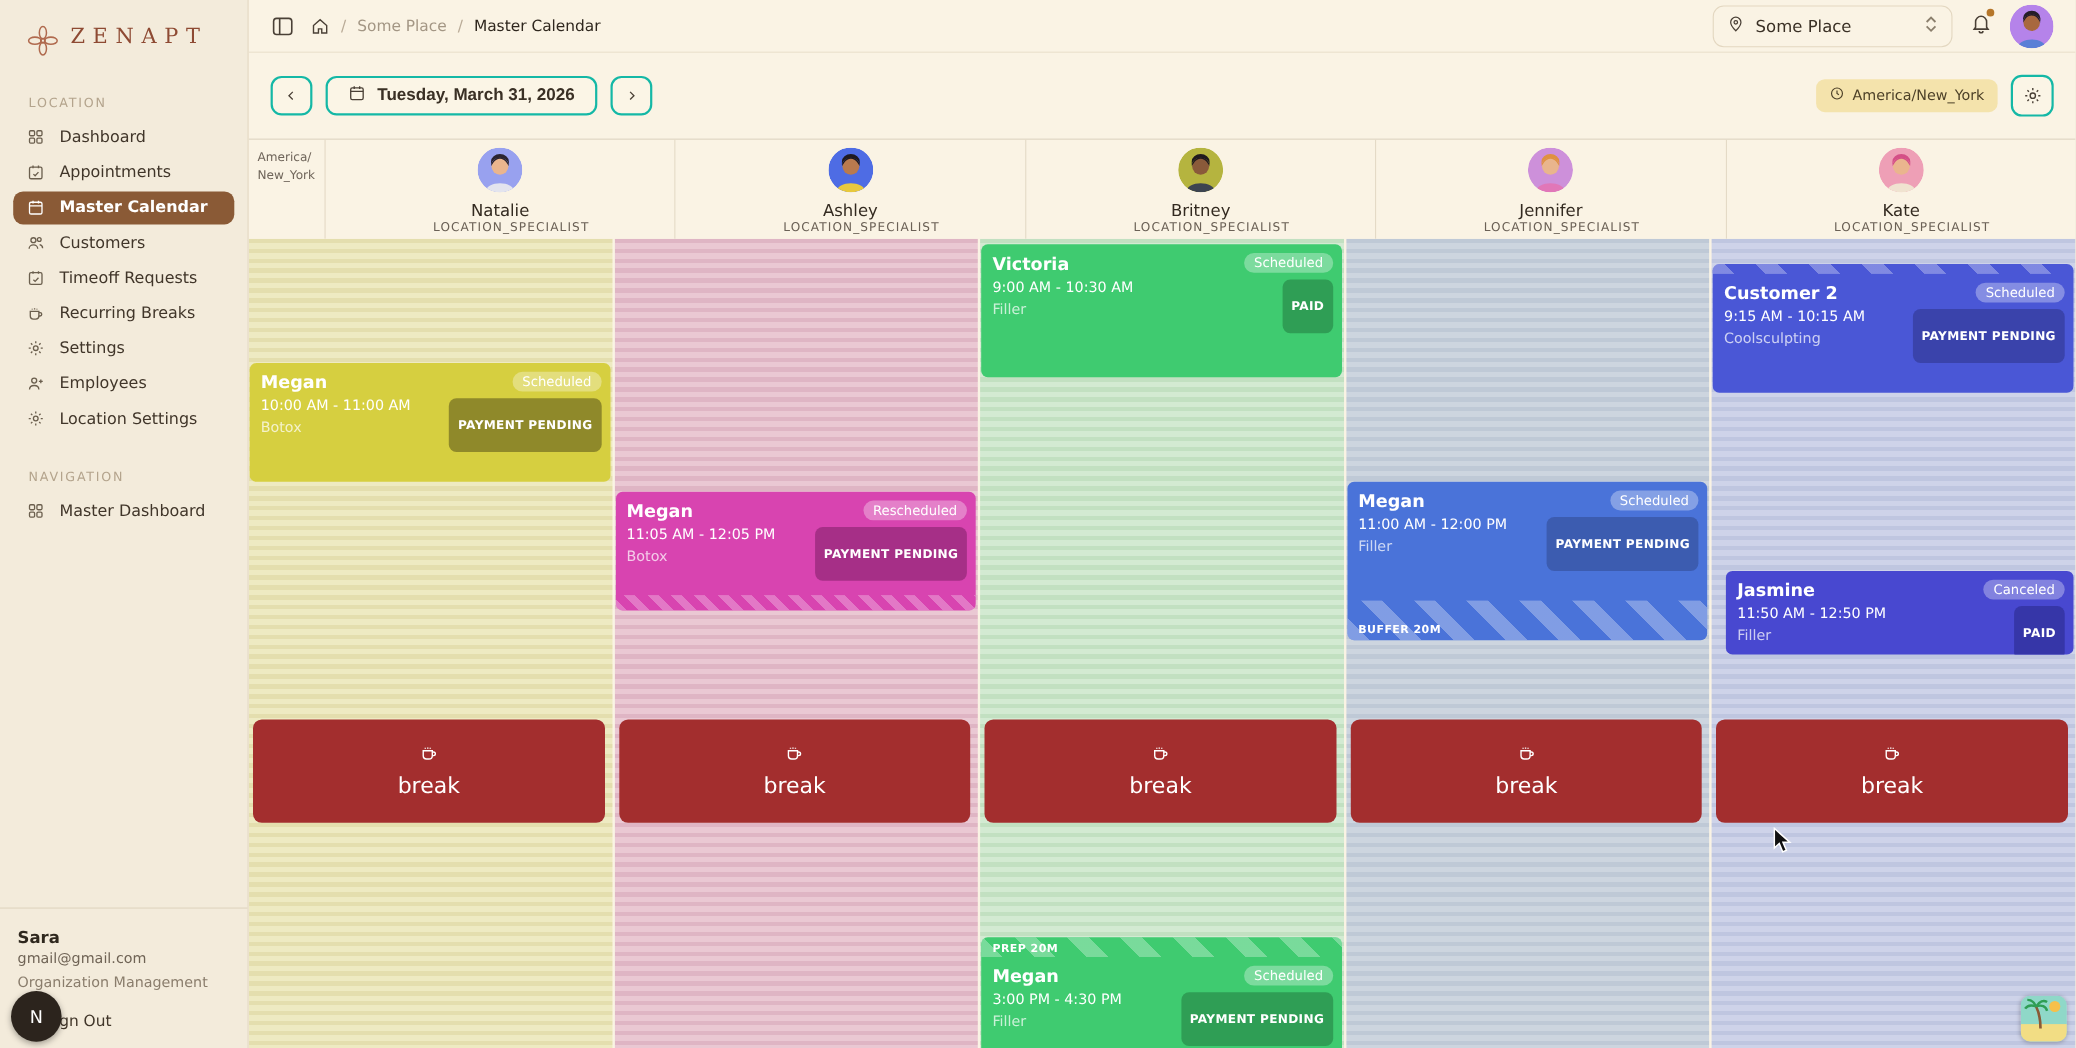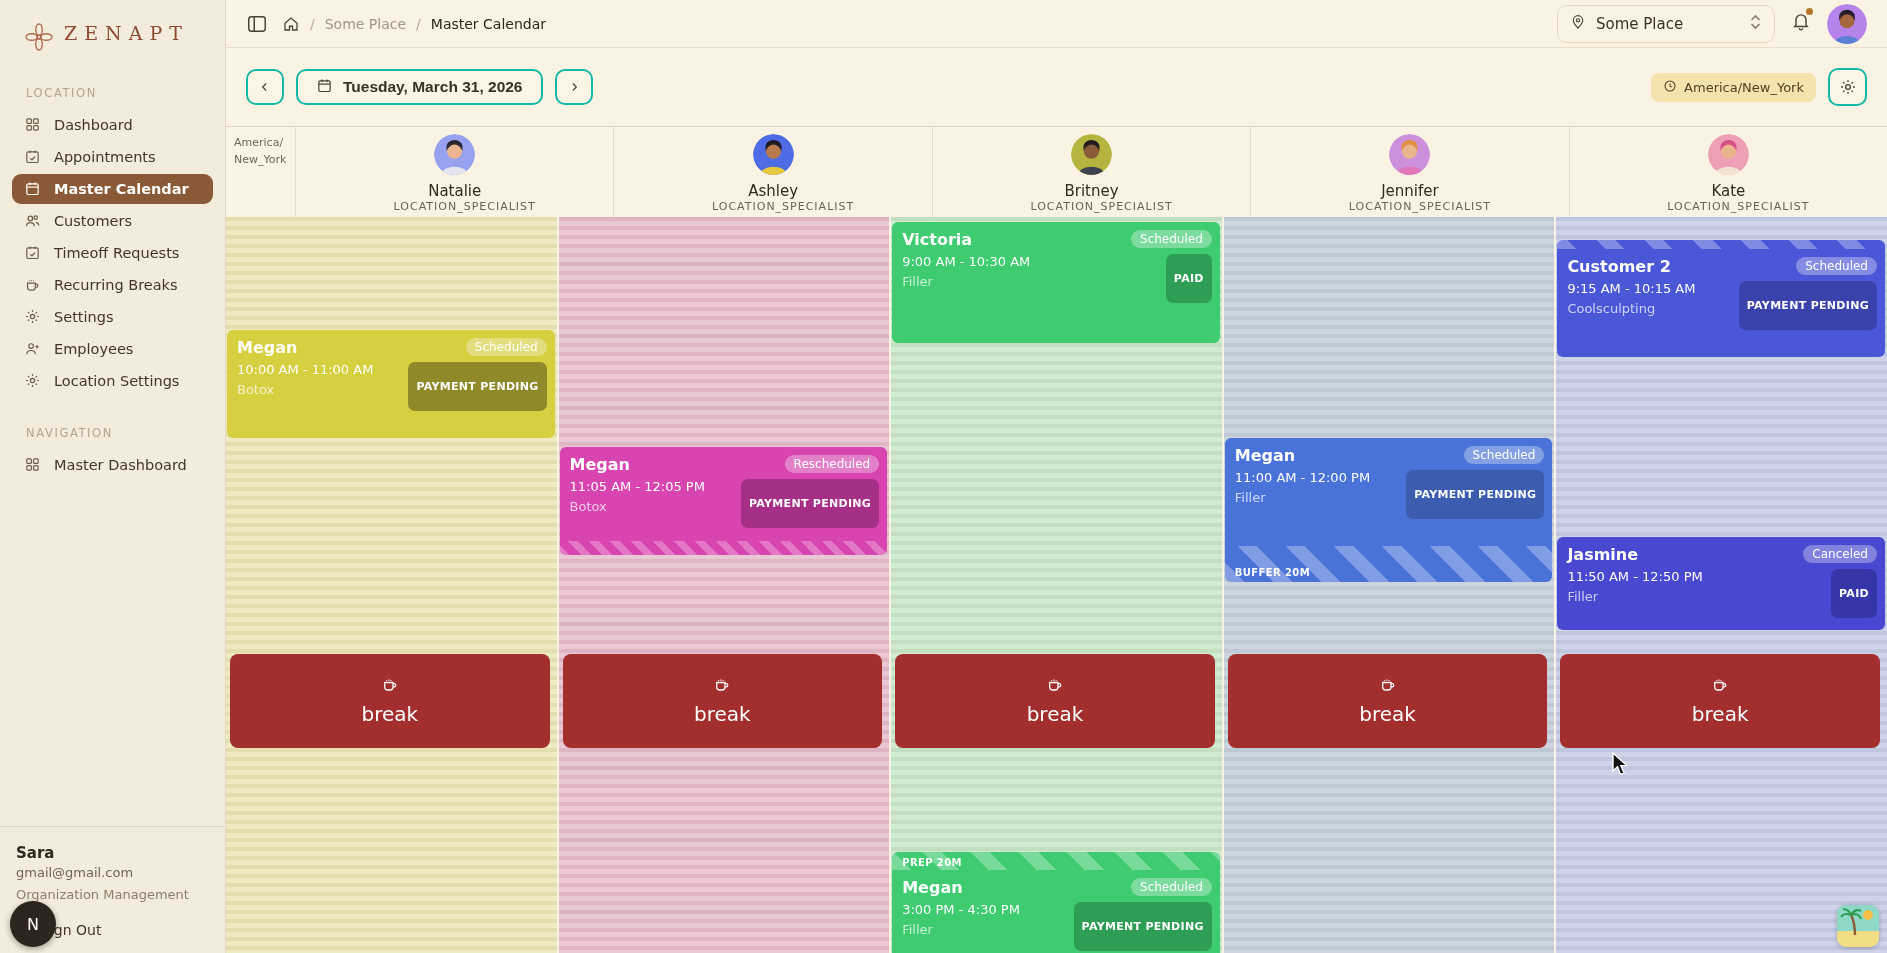--- a/index.html
+++ b/index.html
@@ -542,21 +542,21 @@
           <div class="ev-main" style="height: 108px;">
             <div class="ev-title">Customer 2</div>
             <div class="ev-time">9:15 AM - 10:15 AM</div>
             <div class="ev-service">Coolsculpting</div>
             <div class="ev-badges">
               <span class="badge-status">Scheduled</span>
               <span class="badge-pay" style="background: rgb(58, 67, 171);">PAYMENT PENDING</span>
             </div>
           </div>
         </div>
-        <div class="event" style="top: 320px; height: 93px; background: rgb(72, 72, 208);">
+        <div class="event" style="top: 302px; height: 76px; background: rgb(72, 72, 208); margin-left: 12px;">
           <div class="ev-main" style="height: 108px;">
             <div class="ev-title">Jasmine</div>
             <div class="ev-time">11:50 AM - 12:50 PM</div>
             <div class="ev-service">Filler</div>
             <div class="ev-badges">
               <span class="badge-status">Canceled</span>
               <span class="badge-pay" style="background: rgb(54, 54, 168);">PAID</span>
             </div>
           </div>
         </div>

